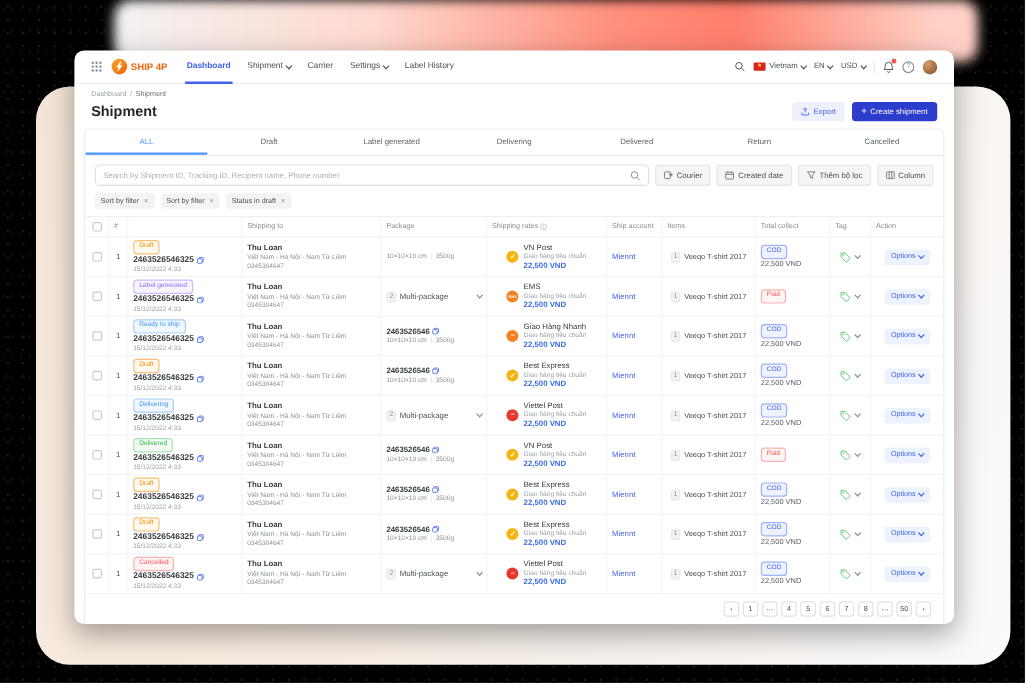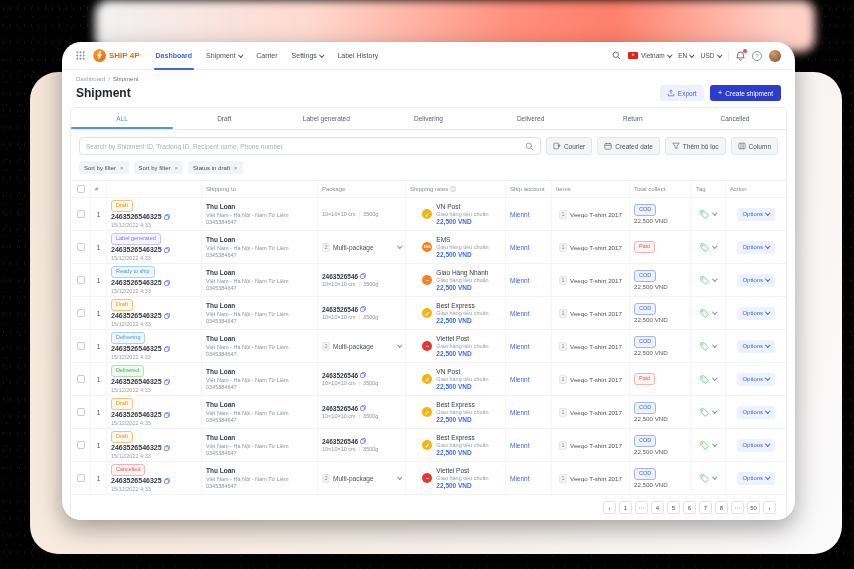--- a/index.html
+++ b/index.html
@@ -13,21 +13,21 @@
       radial-gradient(rgba(255,255,255,.08) .5px, transparent .9px);
     background-size:13px 11px, 7px 17px; }
 
   .glow { position:absolute; left:95px; top:0; width:720px; height:52px; border-radius:14px;
     background:linear-gradient(90deg, rgba(255,255,255,.95), #ffd9cf 30%, #ff8f7c 58%, #ff7f6b 72%, #ffd0c6 95%);
     filter:blur(5px); }
   .backcard { position:absolute; left:30px; top:72px; width:812px; height:482px; border-radius:28px;
     background:linear-gradient(115deg, #f5e5d8 0%, #f8ece1 35%, #f7f1ec 65%, #fbfbfc 100%); }
 
   .window { position:absolute; left:62px; top:42px; width:733px; height:478px; background:#fff;
-    border-radius:19px; box-shadow:0 8px 24px rgba(0,0,0,.35); overflow:hidden; }
+    border-radius:8px; box-shadow:0 8px 24px rgba(0,0,0,.35); overflow:hidden; }
 
   
   .nav { height:28px; display:flex; align-items:center; gap:8px; padding:0 14px; border-bottom:1px solid #efefef; }
   .logo { display:flex; align-items:center; gap:3px; font-size:8px; font-weight:bold; color:#f0660e; }
   .logo-badge { width:13px; height:13px; border-radius:50%; background:linear-gradient(135deg,#f9a825,#f2600c);
     display:flex; align-items:center; justify-content:center; }
   .nav-items { display:flex; gap:14px; margin-left:8px; font-size:7px; color:#495057; height:28px; }
   .nav-item { display:flex; align-items:center; gap:3px; position:relative; cursor:pointer; }
   .nav-item.active { color:#4263eb; font-weight:bold; }
   .nav-item.active::after { content:""; position:absolute; left:-2px; right:-2px; bottom:0; height:2px; background:#4263eb; border-radius:2px; }

